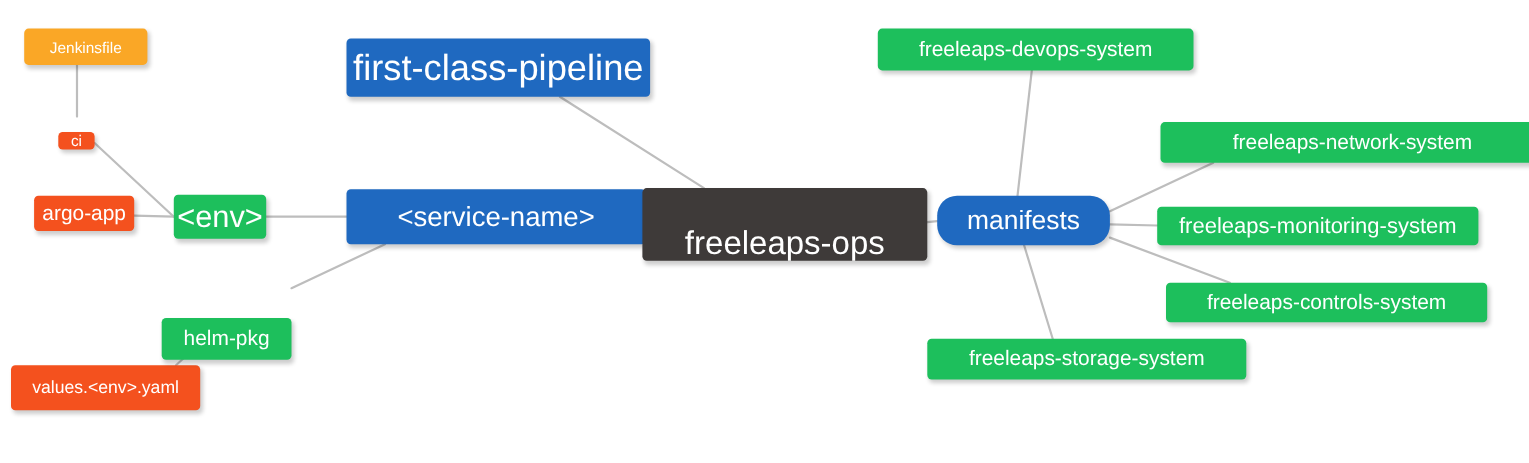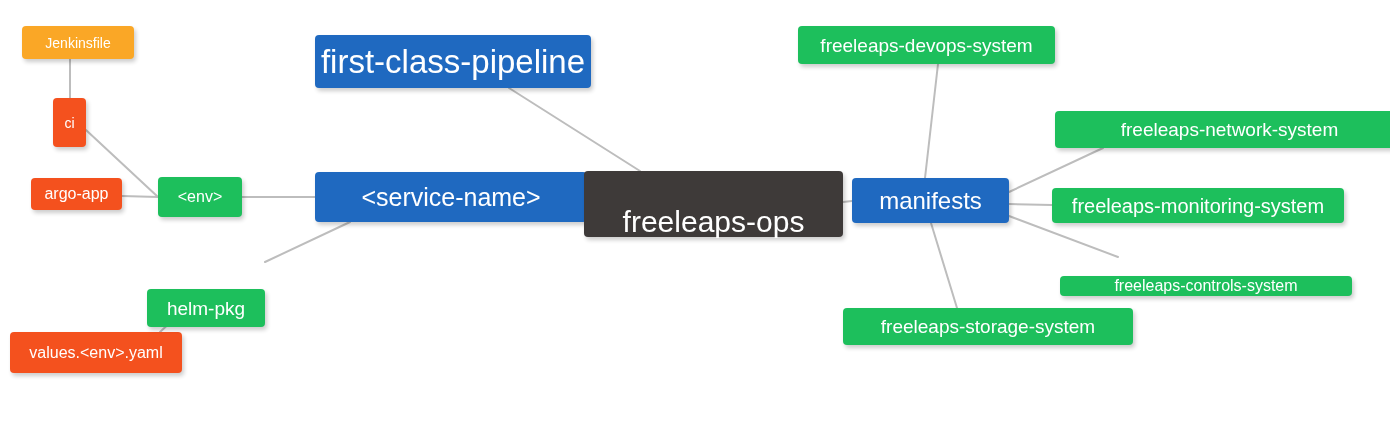--- a/index.html
+++ b/index.html
@@ -64,56 +64,56 @@
       <line x1="925" y1="178" x2="938" y2="64" stroke="#bdbdbd" stroke-width="2" stroke-linecap="round"></line>
       <line x1="1009" y1="192" x2="1103" y2="148" stroke="#bdbdbd" stroke-width="2" stroke-linecap="round"></line>
       <line x1="1009" y1="204" x2="1052" y2="205" stroke="#bdbdbd" stroke-width="2" stroke-linecap="round"></line>
       <line x1="1009" y1="216" x2="1118" y2="257" stroke="#bdbdbd" stroke-width="2" stroke-linecap="round"></line>
       <line x1="931" y1="223" x2="957" y2="308" stroke="#bdbdbd" stroke-width="2" stroke-linecap="round"></line>
     </svg>
   <div id="node-layer">
       <div class="node n-orange" style="left: 22px; top: 26px; width: 112px; height: 33px; font-size: 14px;">
         <span>Jenkinsfile</span>
       </div>
-      <div class="node n-red" style="left: 53px; top: 98px; width: 33px; height: 49px; font-size: 14px;">
+      <div class="node n-red" style="left: 53px; top: 120px; width: 33px; height: 16px; font-size: 14px;">
         <span>ci</span>
       </div>
-      <div class="node n-red" style="left: 31px; top: 178px; width: 91px; height: 32px; font-size: 16px;">
+      <div class="node n-red" style="left: 31px; top: 178px; width: 91px; height: 32px; font-size: 19px;">
         <span>argo-app</span>
       </div>
       <div class="node n-red" style="left: 10px; top: 332px; width: 172px; height: 41px; font-size: 16px;">
         <span>values.&lt;env&gt;.yaml</span>
       </div>
       <div class="node n-green" style="left: 147px; top: 257px; width: 118px; height: 38px; font-size: 19px; margin-top: 32px;">
         <span>helm-pkg</span>
       </div>
-      <div class="node n-green" style="left: 158px; top: 177px; width: 84px; height: 40px; font-size: 16px;">
+      <div class="node n-green" style="left: 158px; top: 177px; width: 84px; height: 40px; font-size: 28px;">
         <span>&lt;env&gt;</span>
       </div>
       <div class="node n-blue" style="left: 315px; top: 35px; width: 276px; height: 53px; font-size: 33px;">
         <span>first-class-pipeline</span>
       </div>
       <div class="node n-blue" style="left: 315px; top: 172px; width: 272px; height: 50px; font-size: 25px;">
         <span>&lt;service-name&gt;</span>
       </div>
       <div class="node n-root" style="left: 584px; top: 171px; width: 259px; height: 66px; font-size: 30px; align-items: flex-end;">
         <span>freeleaps-ops</span>
       </div>
-      <div class="node n-blue" style="left: 852px; top: 178px; width: 157px; height: 45px; font-size: 24px;">
+      <div class="node n-blue" style="left: 852px; top: 178px; width: 157px; height: 45px; font-size: 24px; border-radius: 18px;">
         <span>manifests</span>
       </div>
-      <div class="node n-green" style="left: 798px; top: 26px; width: 257px; height: 38px; font-size: 19px;">
+      <div class="node n-green" style="left: 798px; top: 26px; width: 287px; height: 38px; font-size: 19px;">
         <span>freeleaps-devops-system</span>
       </div>
       <div class="node n-green" style="left: 1055px; top: 111px; width: 349px; height: 37px; font-size: 19px;">
         <span>freeleaps-network-system</span>
       </div>
       <div class="node n-green" style="left: 1052px; top: 188px; width: 292px; height: 35px; font-size: 20px;">
         <span>freeleaps-monitoring-system</span>
       </div>
-      <div class="node n-green" style="left: 1060px; top: 257px; width: 292px; height: 20px; font-size: 16px; margin-top: 19px;">
+      <div class="node n-green" style="left: 1060px; top: 257px; width: 292px; height: 36px; font-size: 19px;">
         <span>freeleaps-controls-system</span>
       </div>
       <div class="node n-green" style="left: 815px; top: 308px; width: 290px; height: 37px; font-size: 19px; margin-left: 28px;">
         <span>freeleaps-storage-system</span>
       </div>
     </div>
 </div>
 
 </body></html>

